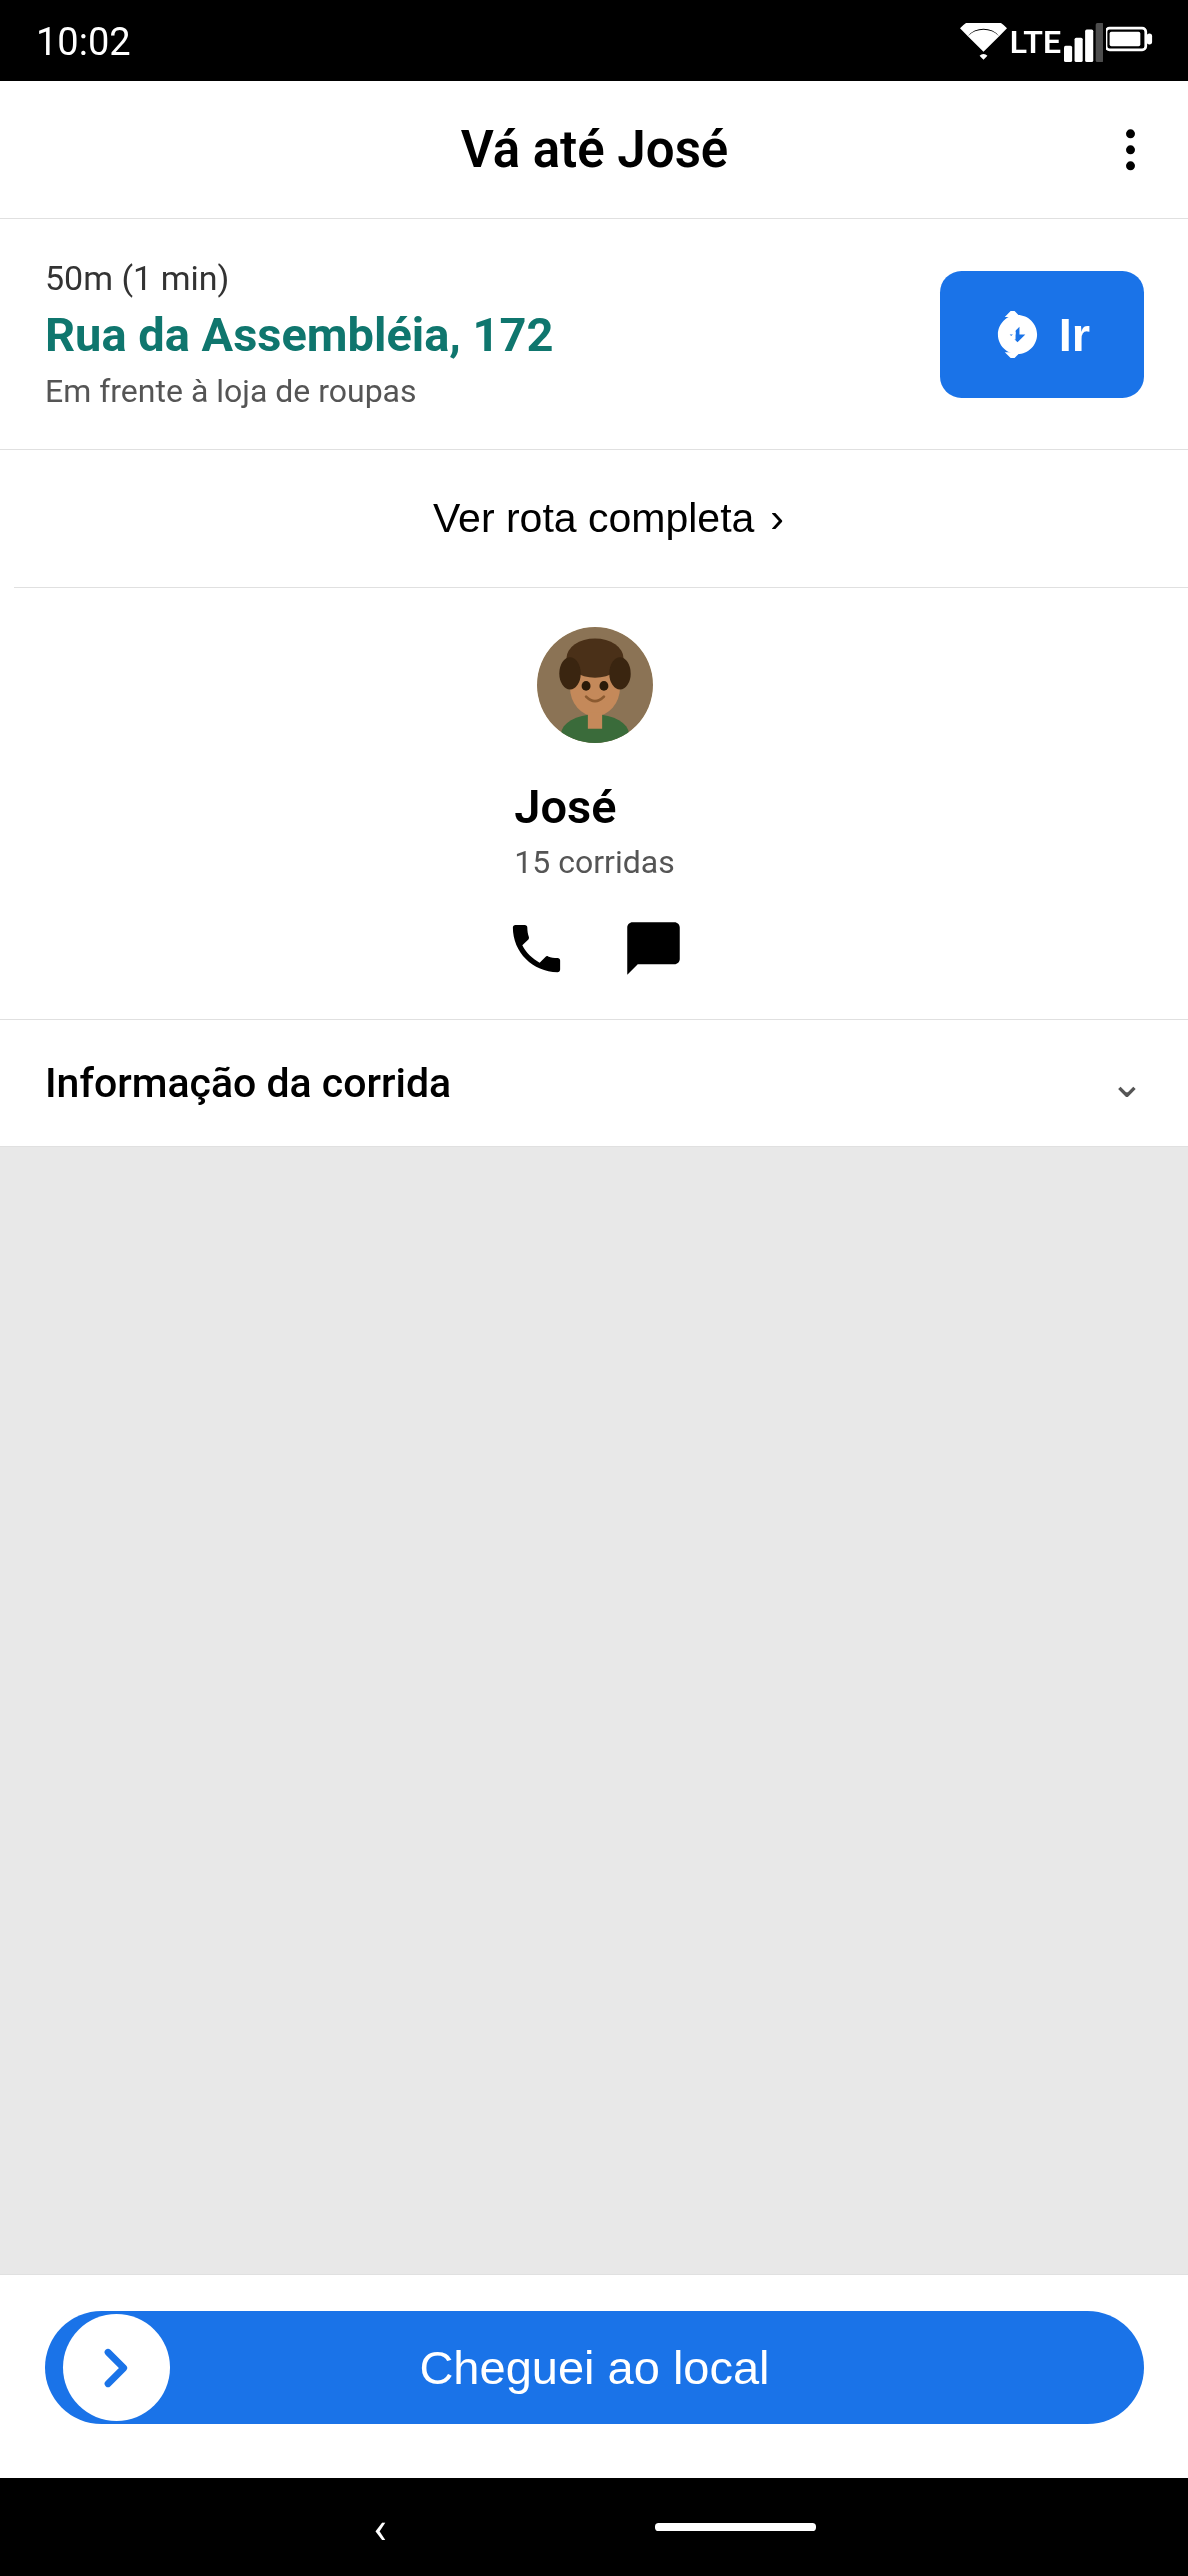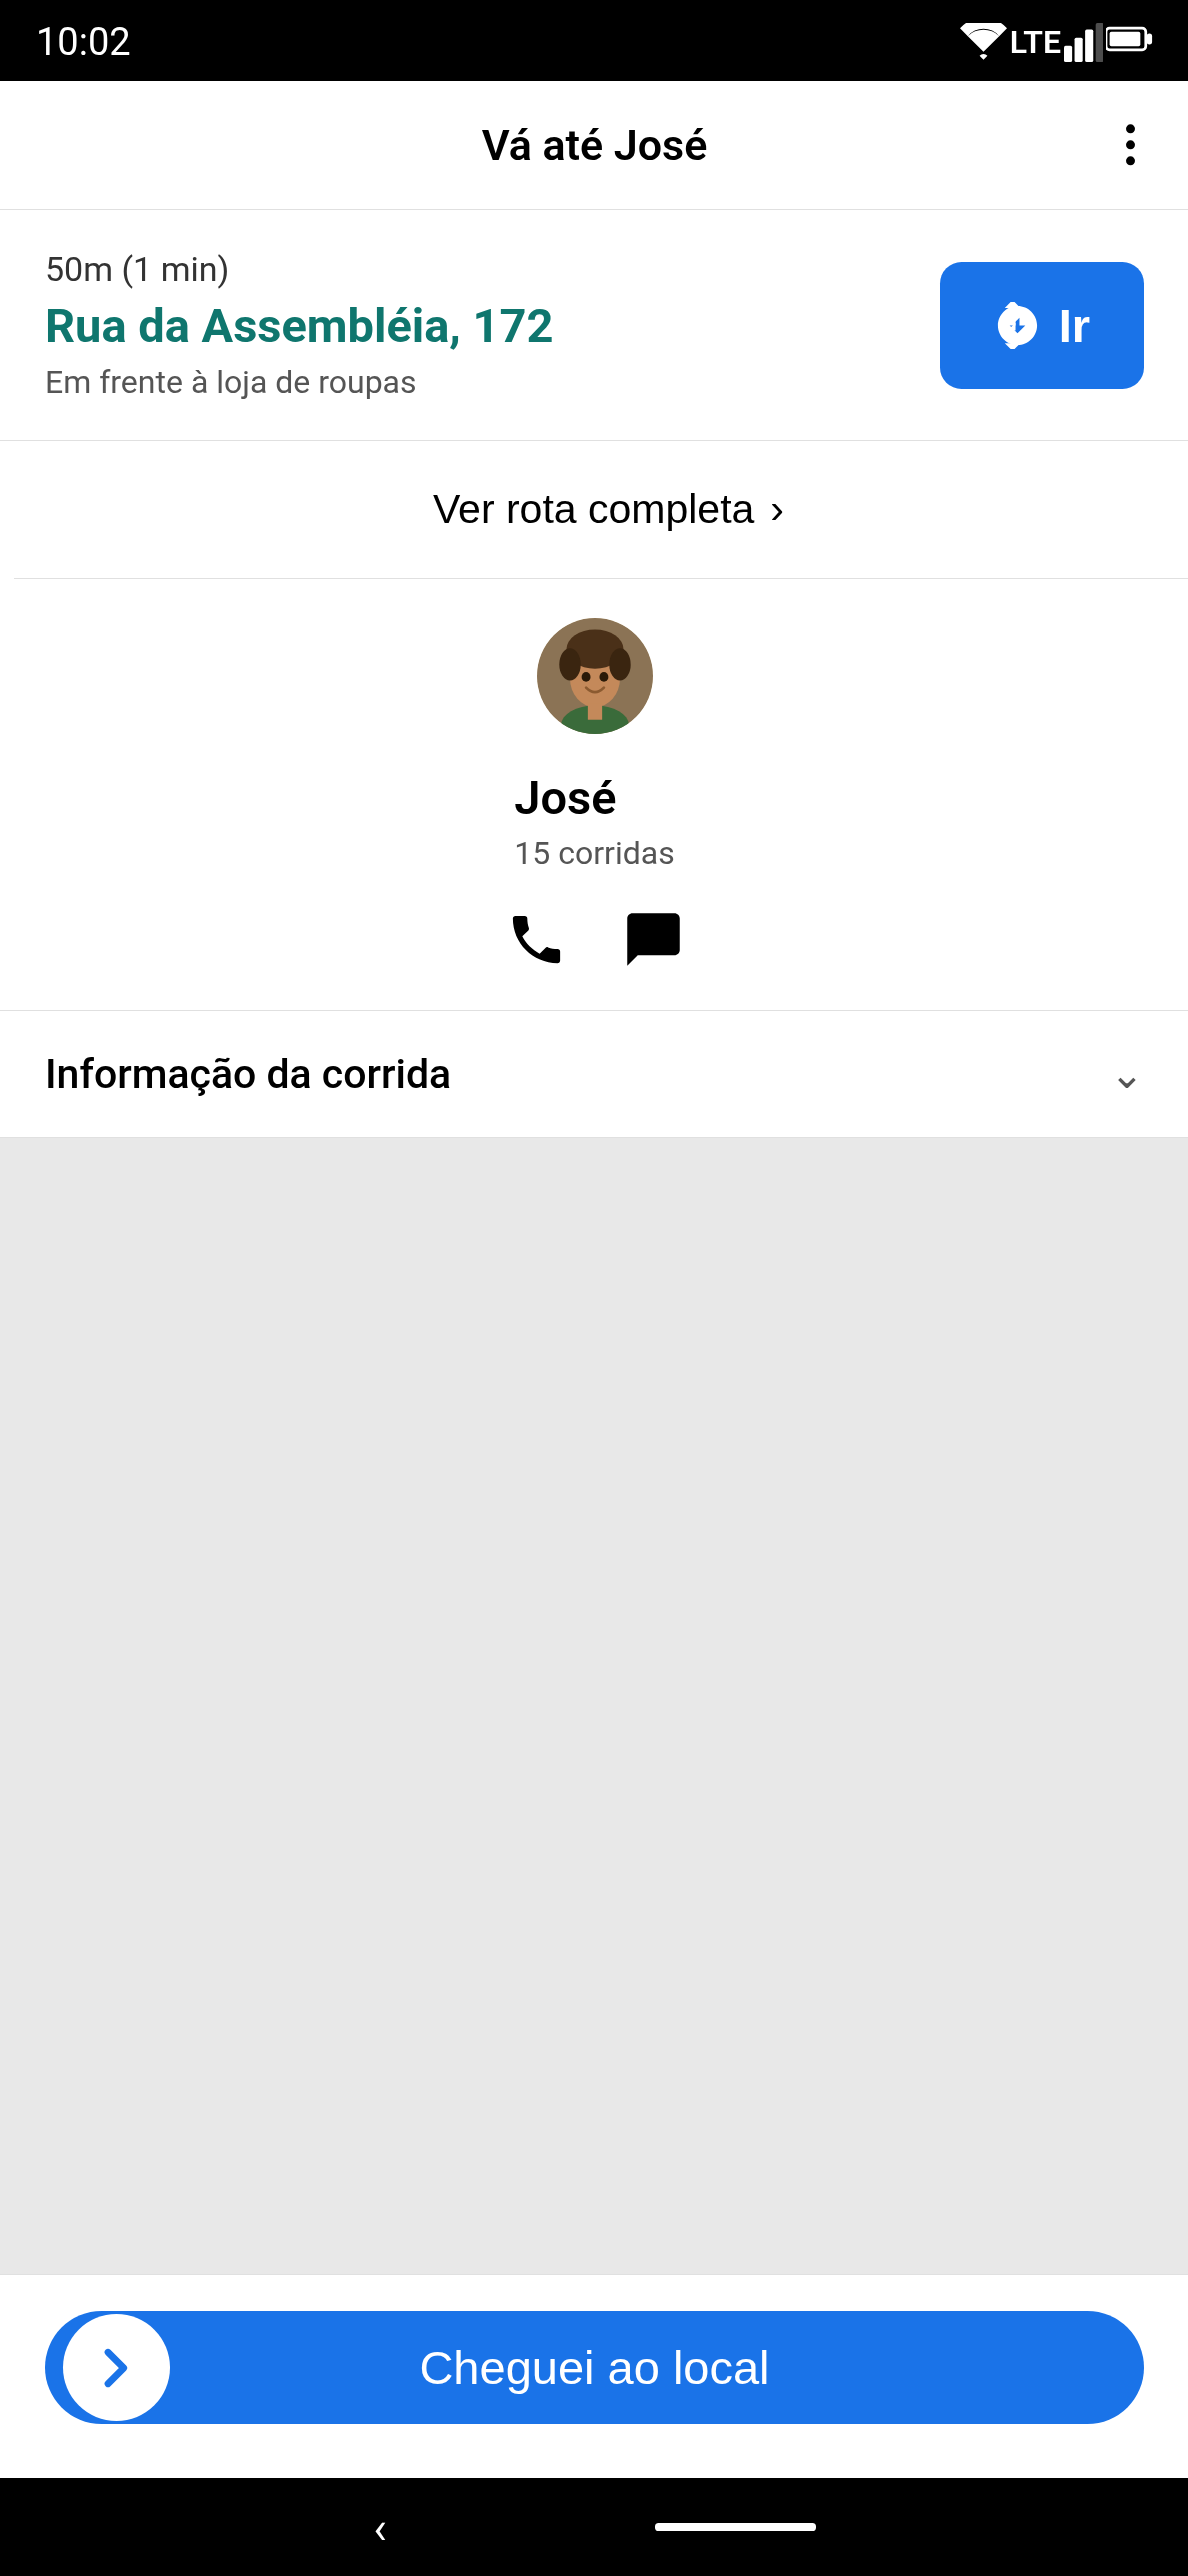--- a/index.html
+++ b/index.html
@@ -51,21 +51,21 @@
     
     .header {
       display: flex;
       justify-content: center;
       align-items: center;
       padding: 39px 45px;
       position: relative;
       border-bottom: 0.9px solid #e0e0e0;
     }
     .header-title {
-      font-size: 43px;
+      font-size: 51px;
       font-weight: 600;
       color: #000;
       text-align: center;
     }
     .header-menu-btn {
       position: absolute;
       right: 45px;
       top: 50%;
       transform: translateY(-50%);
       cursor: pointer;

